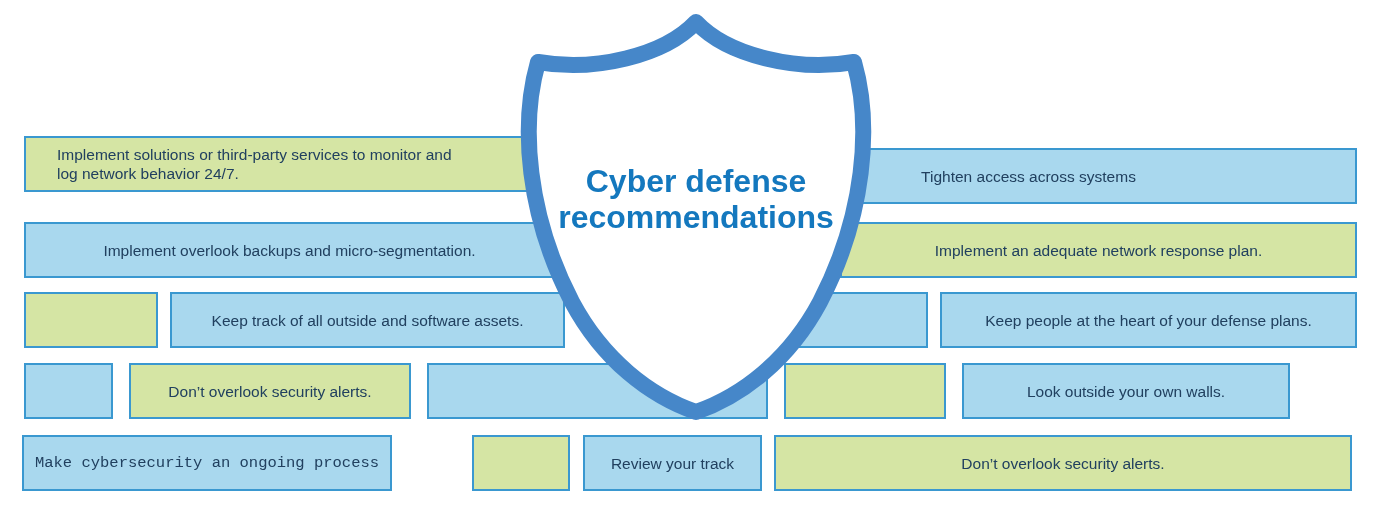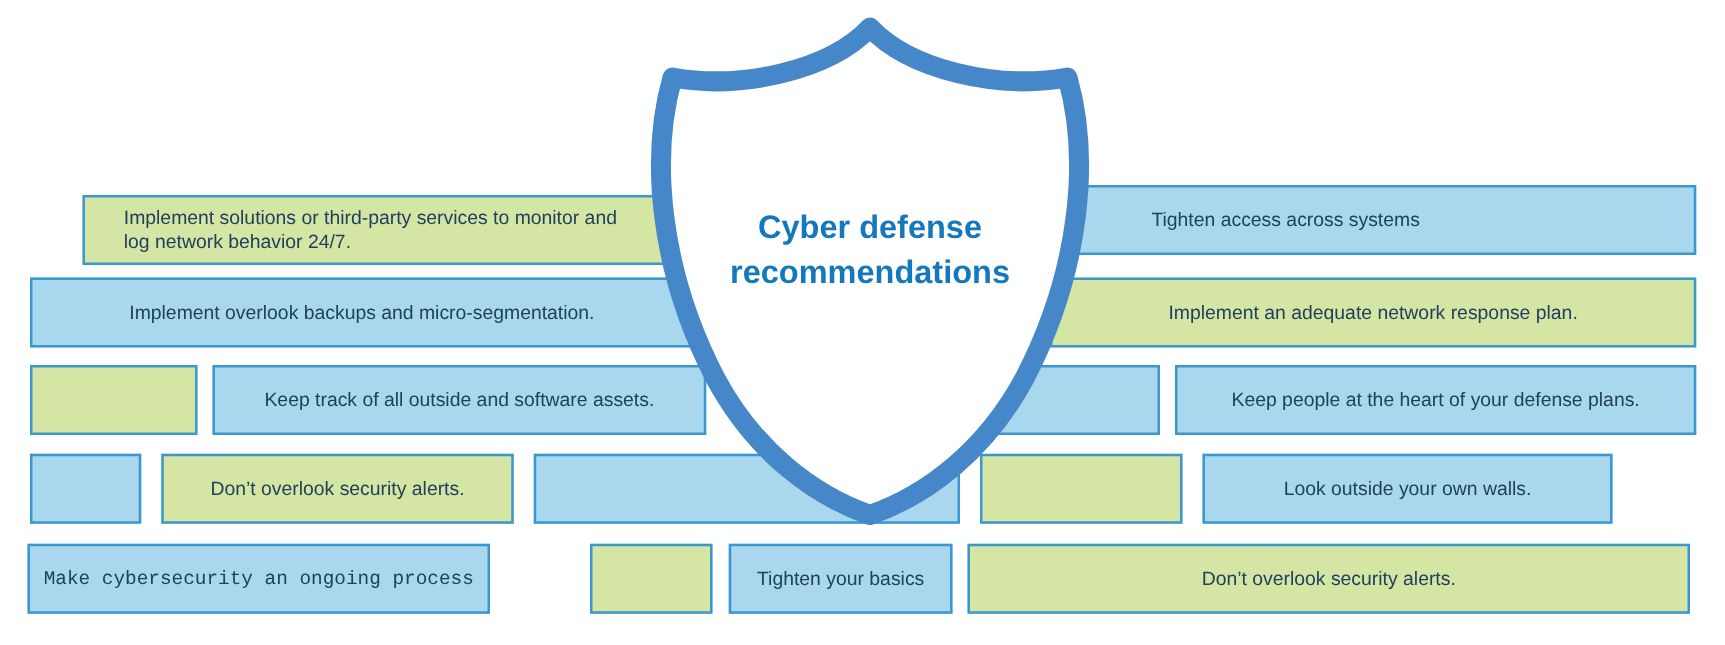--- a/index.html
+++ b/index.html
@@ -43,33 +43,33 @@
     pointer-events: none;
   }
   .shield-title {
     position: absolute;
     left: 521px;
     top: 163px;
     width: 350px;
     z-index: 5;
     text-align: center;
     color: var(--title-text, #1478be);
-    font-size: 26px;
+    font-size: 32px;
     font-weight: bold;
     line-height: 36px;
   }
   .shield-title span { display: block; }
 </style>
 </head>
 <body>
 
 <div class="canvas">
 
   <div id="boxes">
-      <div class="box green align-left" style="left: 24px; top: 156px; width: 646px; margin-left: 42px;">
+      <div class="box green align-left" style="left: 24px; top: 136px; width: 646px;">
         <span class="box-text">Implement solutions or third-party services to monitor and log network behavior 24/7.</span>
       </div>
       <div class="box blue" style="left: 700px; top: 148px; width: 657px;">
         <span class="box-text">Tighten access across systems</span>
       </div>
       <div class="box blue" style="left: 24px; top: 222px; width: 531px;">
         <span class="box-text">Implement overlook backups and micro-segmentation.</span>
       </div>
       <div class="box green" style="left: 840px; top: 222px; width: 517px;">
         <span class="box-text">Implement an adequate network response plan.</span>
@@ -101,21 +101,21 @@
       <div class="box blue" style="left: 962px; top: 363px; width: 328px;">
         <span class="box-text">Look outside your own walls.</span>
       </div>
       <div class="box blue" style="left: 22px; top: 435px; width: 370px; font-family: Liberation Mono, monospace;">
         <span class="box-text">Make cybersecurity an ongoing process</span>
       </div>
       <div class="box green" style="left: 472px; top: 435px; width: 98px;">
         <span class="box-text"></span>
       </div>
       <div class="box blue" style="left: 583px; top: 435px; width: 179px;">
-        <span class="box-text">Tighten your basics</span>
+        <span class="box-text">Review your track</span>
       </div>
       <div class="box green" style="left: 774px; top: 435px; width: 578px;">
         <span class="box-text">Don’t overlook security alerts.</span>
       </div>
     </div>
 
   <svg class="shield-svg" width="1380" height="516" viewBox="0 0 1380 516" aria-hidden="true">
     <path id="shield-path" d="M 538 62
              C 520 125, 527 215, 572 302
              C 603 360, 650 396, 696 412

